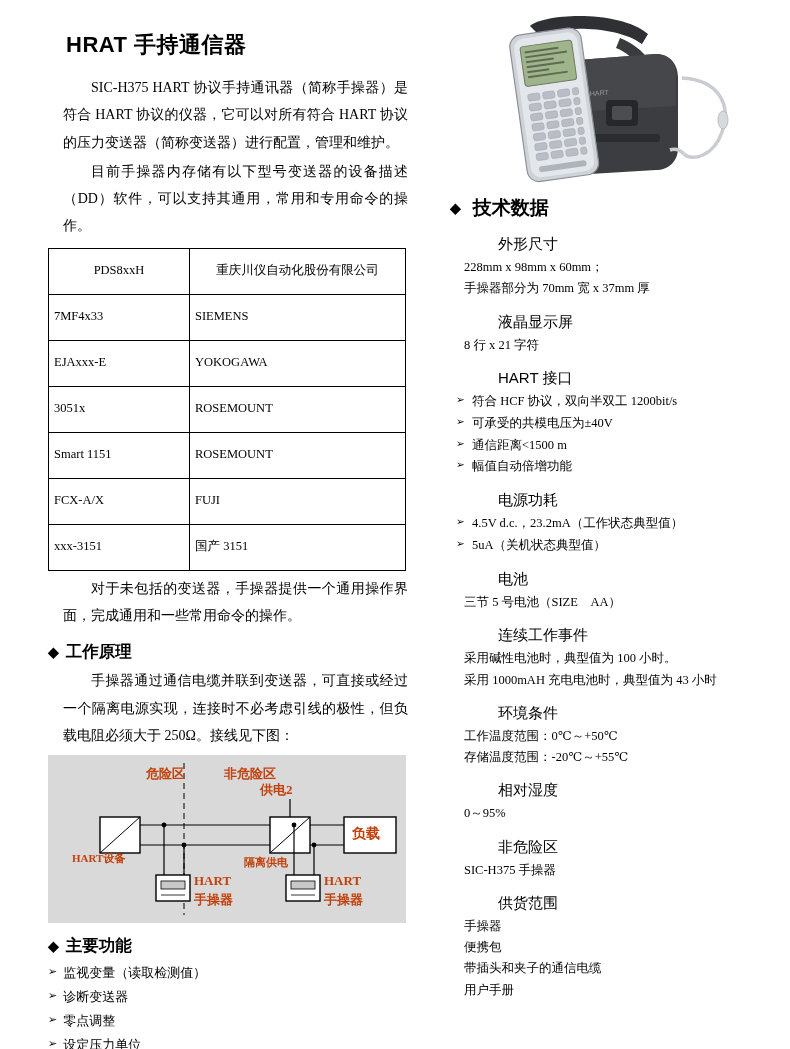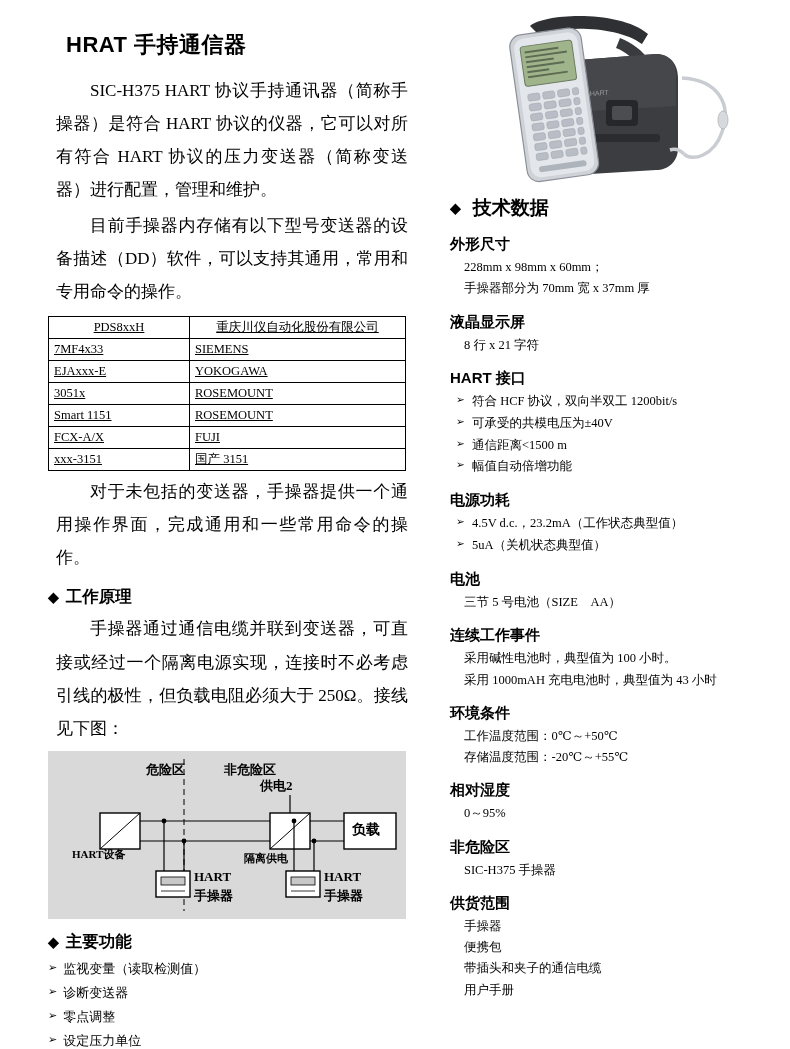--- a/index.html
+++ b/index.html
@@ -31,40 +31,39 @@
     width: 360px;
   }
   .doc-title {
     font-family: "Liberation Sans", sans-serif;
     font-weight: bold;
     font-size: 22px;
     letter-spacing: 0.5px;
     margin: 0 0 14px 18px;
   }
   .para {
-    font-size: 17px;
+    font-size: 14px;
     line-height: 1.95;
     text-align: justify;
     text-indent: 2em;
-    margin: 0 0 2px 8px;
+    margin: 0 0 2px 15px;
   }
 
   
   .dd-table {
     border-collapse: collapse;
     width: 358px;
     margin: 8px 0 4px 0;
     font-size: 12.5px;
   }
   .dd-table td {
     border: 1px solid #000;
-    padding: 2px 5px;
+    padding: 14px 5px;
     height: 17px;
     line-height: 1.25;
-    text-decoration: underline;
   }
   .dd-table td.col1 { width: 130px; }
   .dd-table tr.header td.col1 { text-align: center; }
   .dd-table tr.header td.col2 { text-align: center; }
 
   
   .sec-head {
     font-family: "Liberation Sans", sans-serif;
     font-weight: bold;
     font-size: 16.5px;
@@ -86,21 +85,21 @@
     margin: 6px 0 4px 0;
     position: relative;
     font-family: "Liberation Sans", sans-serif;
   }
   .diagram svg { display: block; }
   .dlabel {
     position: absolute;
     font-family: "Liberation Serif", serif;
     font-weight: bold;
     font-size: 13px;
-    color: #000000;
+    color: #c2410c;
     white-space: nowrap;
   }
 
   
   .blist {
     margin: 4px 0 0 0;
     padding: 0;
     list-style: none;
   }
   .blist li {
@@ -127,23 +126,24 @@
     font-weight: bold;
     font-size: 19px;
     display: flex;
     align-items: center;
     gap: 12px;
     margin: 0 0 14px 0;
   }
   .spec-block { margin-bottom: 13px; }
   .spec-title {
     font-family: "Liberation Sans", sans-serif;
-    font-weight: bold;
+    font-weight: normal;
     font-size: 15px;
     margin-bottom: 3px;
+    margin-left: 48px;
   }
   .spec-line {
     font-size: 12.5px;
     line-height: 1.7;
     padding-left: 14px;
   }
   .spec-list {
     margin: 2px 0 0 0;
     padding: 0;
     list-style: none;

